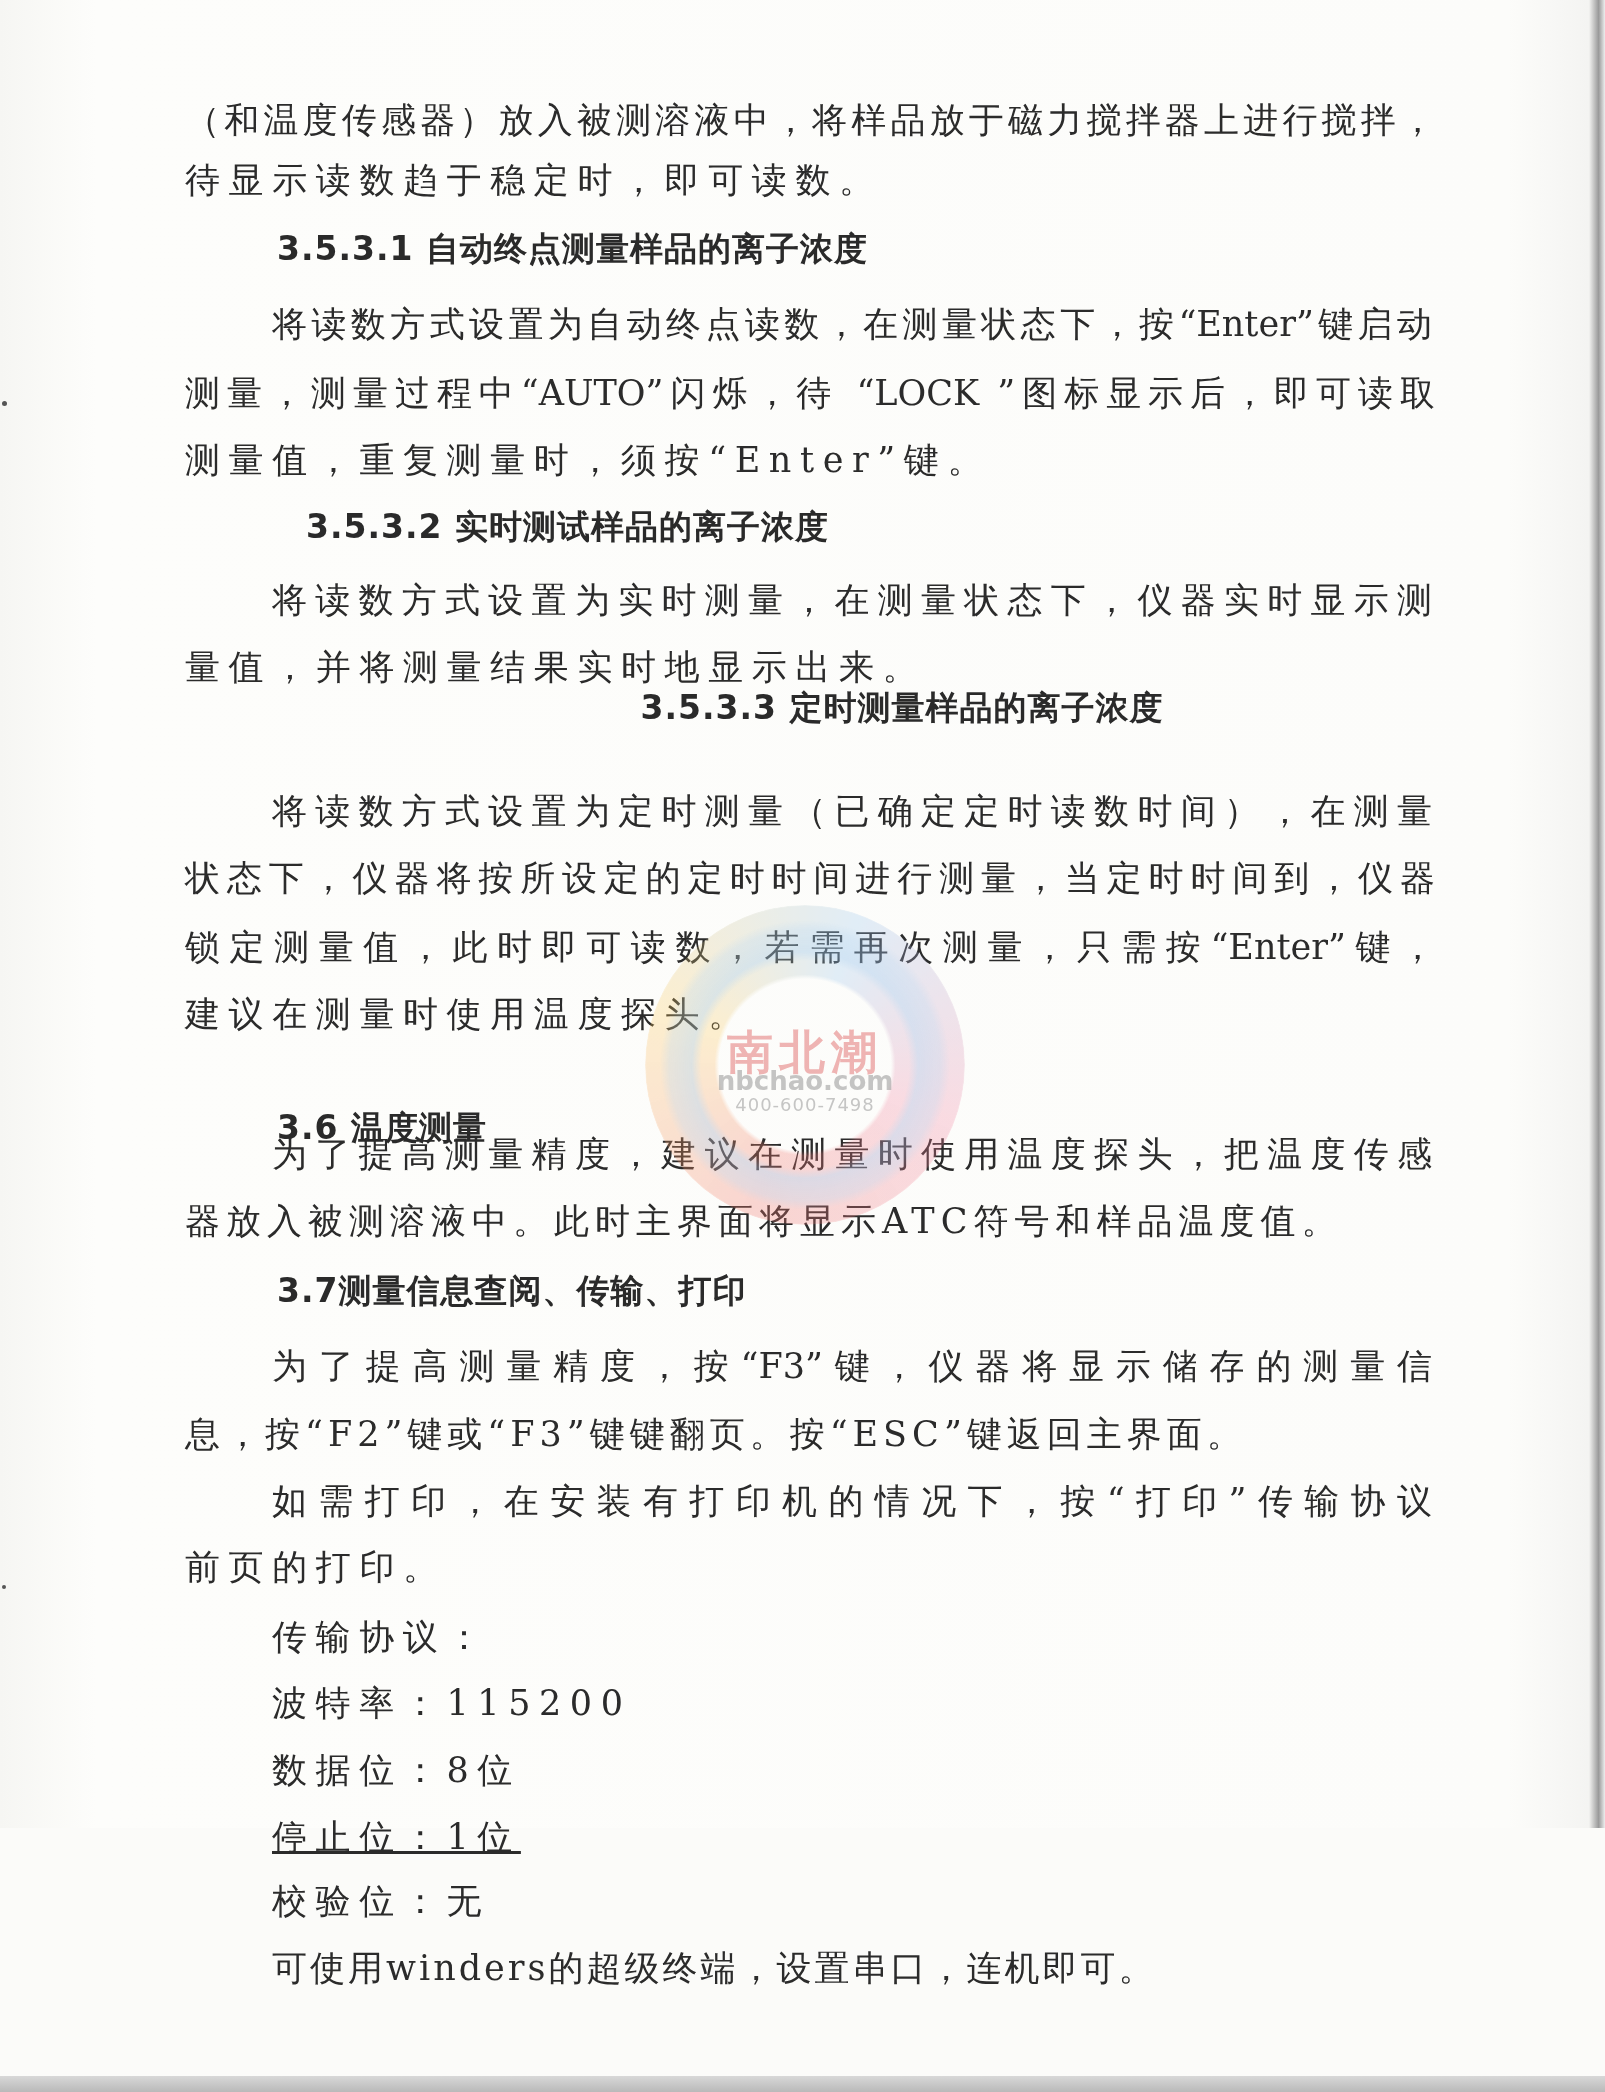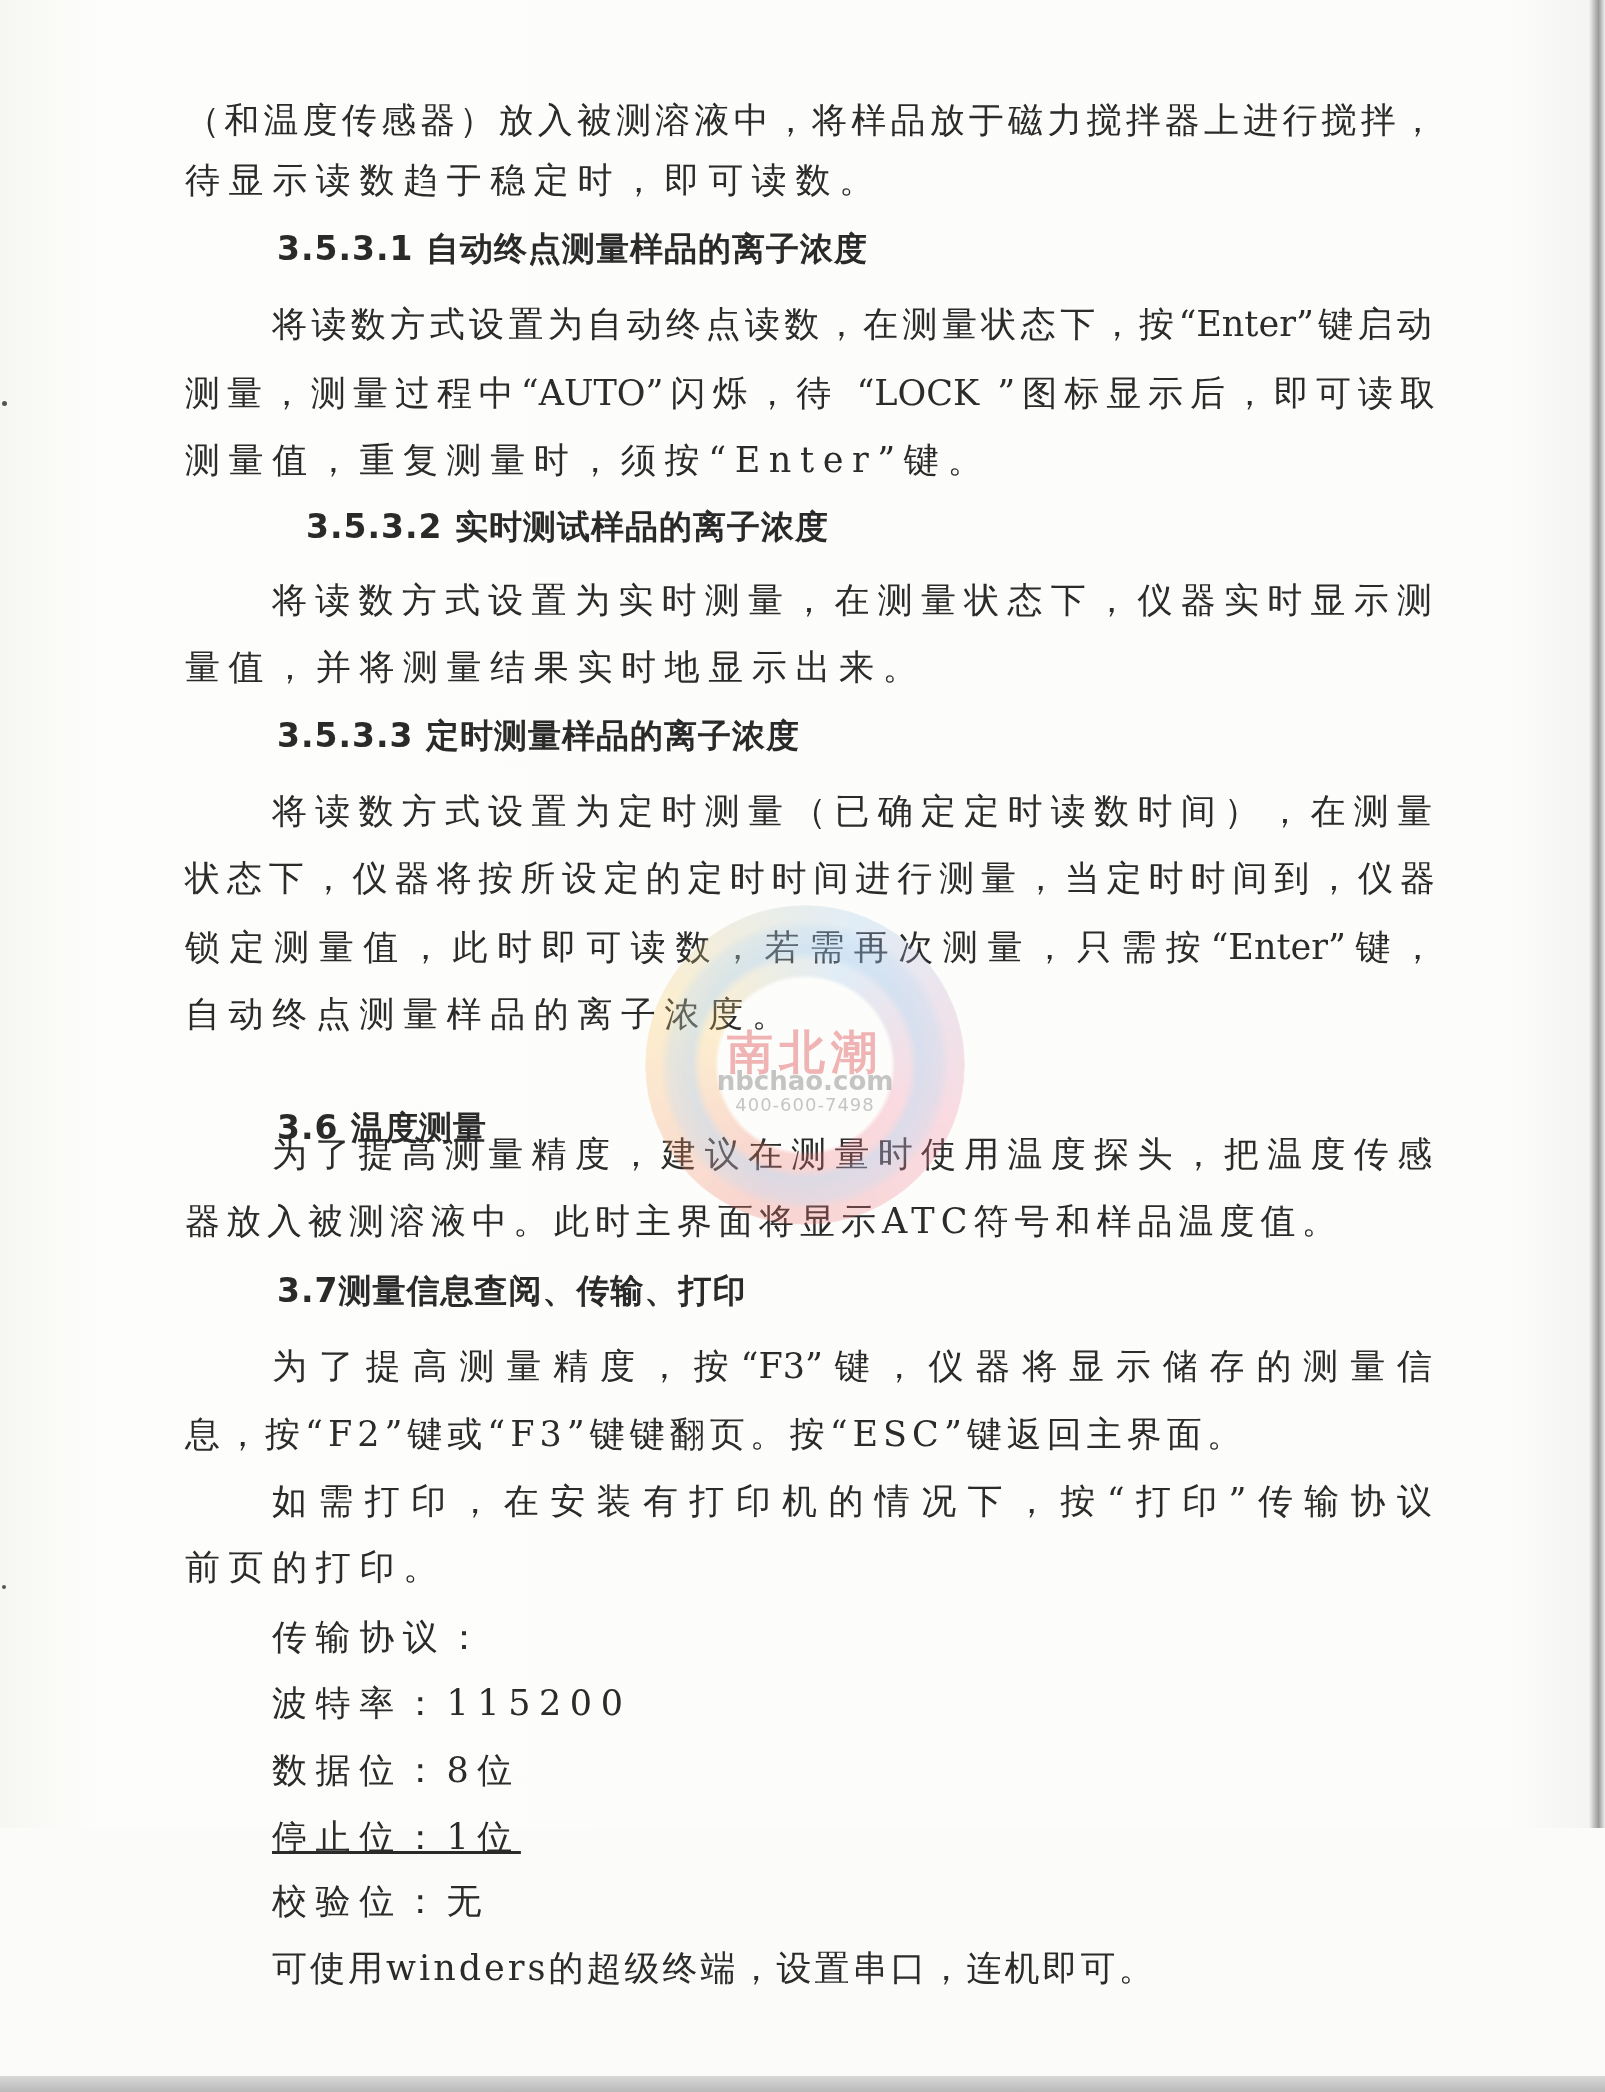--- a/index.html
+++ b/index.html
@@ -64,25 +64,25 @@
 
   <div class="line justify" style="top:98px;">（和温度传感器）放入被测溶液中，将样品放于磁力搅拌器上进行搅拌，</div>
   <div class="line" style="top:158px;">待显示读数趋于稳定时，即可读数。</div>
   <div class="line heading" style="top:227px;">3.5.3.1 自动终点测量样品的离子浓度</div>
   <div class="line indent" style="top:302px; width:1160px; text-align:justify; text-align-last:justify; letter-spacing:0;">将读数方式设置为自动终点读数，在测量状态下，按“Enter”键启动</div>
   <div class="line justify" style="top:371px;">测量，测量过程中“AUTO”闪烁，待 “LOCK ”图标显示后，即可读取</div>
   <div class="line" style="top:438px;">测量值，重复测量时，须按“Enter”键。</div>
   <div class="line heading" style="top:505px;margin-left:29px;">3.5.3.2 实时测试样品的离子浓度</div>
   <div class="line indent" style="top:578px; width:1160px; text-align:justify; text-align-last:justify; letter-spacing:0;">将读数方式设置为实时测量，在测量状态下，仪器实时显示测</div>
   <div class="line" style="top:645px;">量值，并将测量结果实时地显示出来。</div>
-  <div class="line heading" style="top:714px;">3.5.3.3 定时测量样品的离子浓度</div>
+  <div class="line heading" style="top:686px;text-align:center;">3.5.3.3 定时测量样品的离子浓度</div>
   <div class="line indent" style="top:789px; width:1160px; text-align:justify; text-align-last:justify; letter-spacing:0;">将读数方式设置为定时测量（已确定定时读数时间），在测量</div>
   <div class="line justify" style="top:856px;">状态下，仪器将按所设定的定时时间进行测量，当定时时间到，仪器</div>
   <div class="line justify" style="top:925px;">锁定测量值，此时即可读数，若需再次测量，只需按“Enter”键，</div>
-  <div class="line" style="top:992px;">自动终点测量样品的离子浓度。</div>
+  <div class="line" style="top:992px;">建议在测量时使用温度探头。</div>
   <div class="line heading" style="top:1058px;margin-top:48px;">3.6 温度测量</div>
   <div class="line indent" style="top:1132px; width:1160px; text-align:justify; text-align-last:justify; letter-spacing:0;">为了提高测量精度，建议在测量时使用温度探头，把温度传感</div>
   <div class="line" style="top:1199px; letter-spacing:6px;">器放入被测溶液中。此时主界面将显示ATC符号和样品温度值。</div>
   <div class="line heading" style="top:1269px;">3.7测量信息查阅、传输、打印</div>
   <div class="line indent" style="top:1344px; width:1160px; text-align:justify; text-align-last:justify; letter-spacing:0;">为了提高测量精度，按“F3”键，仪器将显示储存的测量信</div>
   <div class="line" style="top:1412px; letter-spacing:5px;">息，按“F2”键或“F3”键键翻页。按“ESC”键返回主界面。</div>
   <div class="line indent" style="top:1479px; width:1160px; text-align:justify; text-align-last:justify; letter-spacing:0;">如需打印，在安装有打印机的情况下，按“打印”传输协议</div>
   <div class="line" style="top:1545px;">前页的打印。</div>
   <div class="line indent" style="top:1615px;">传输协议：</div>
   <div class="line indent" style="top:1681px;">波特率：115200</div>

